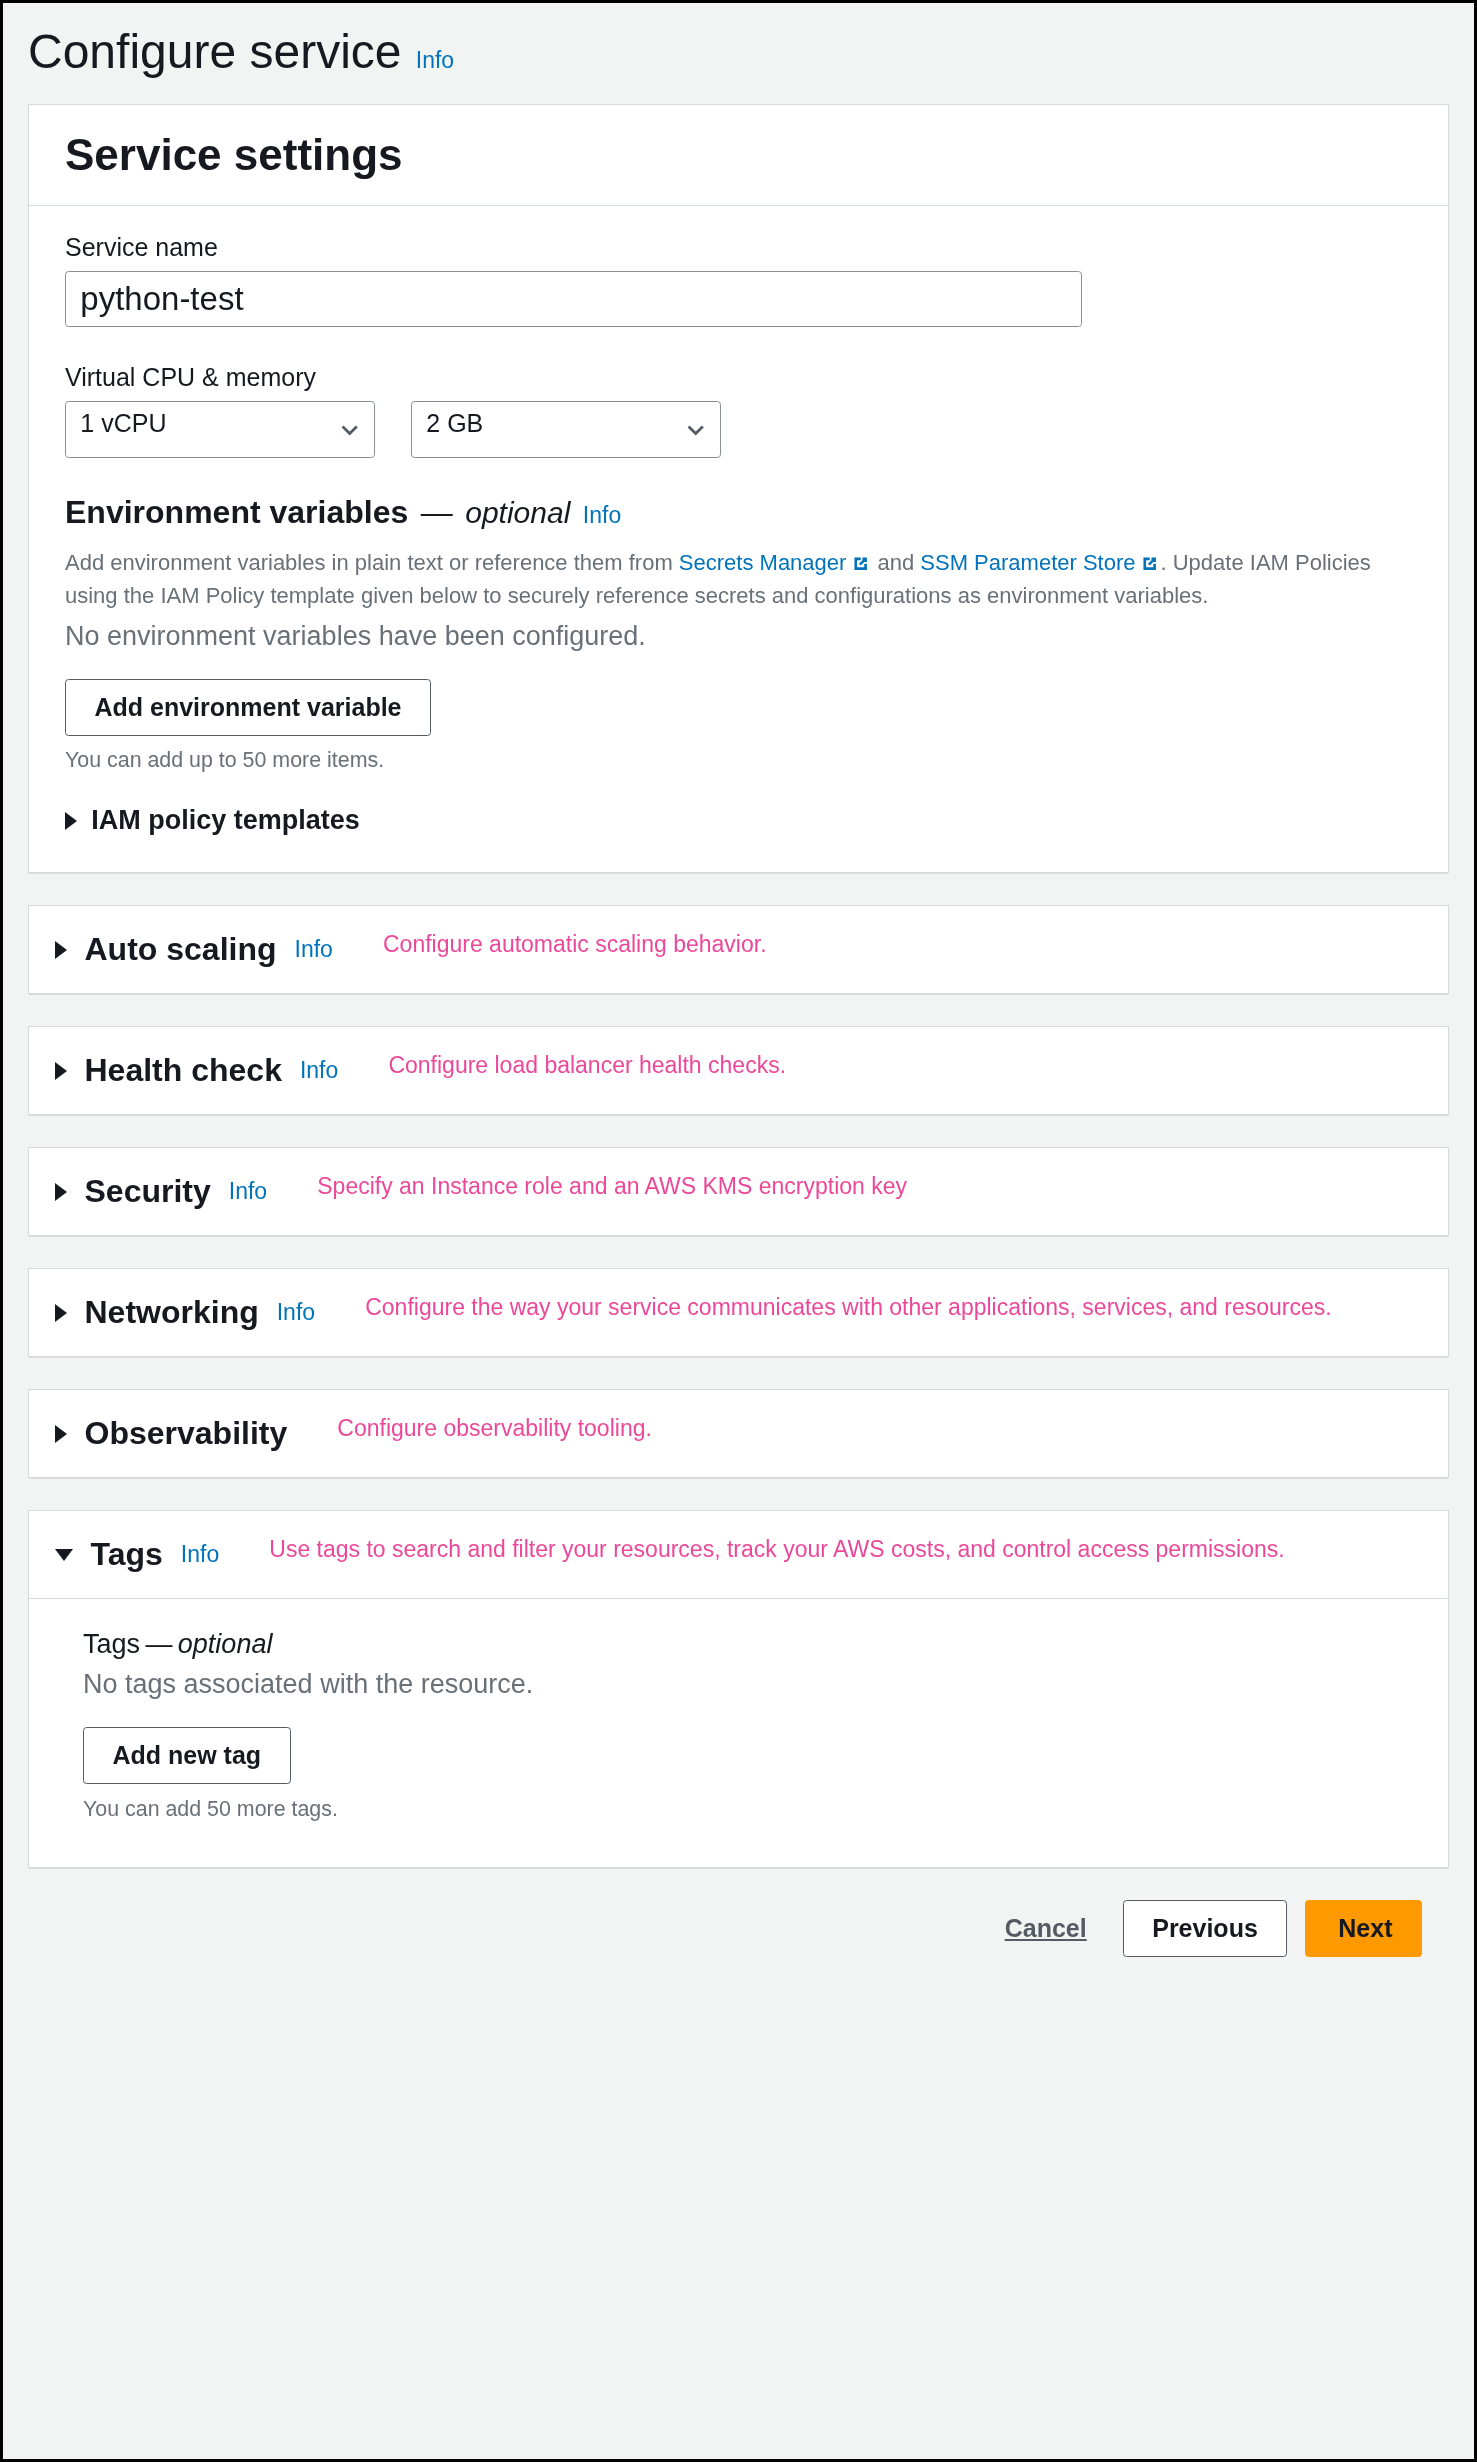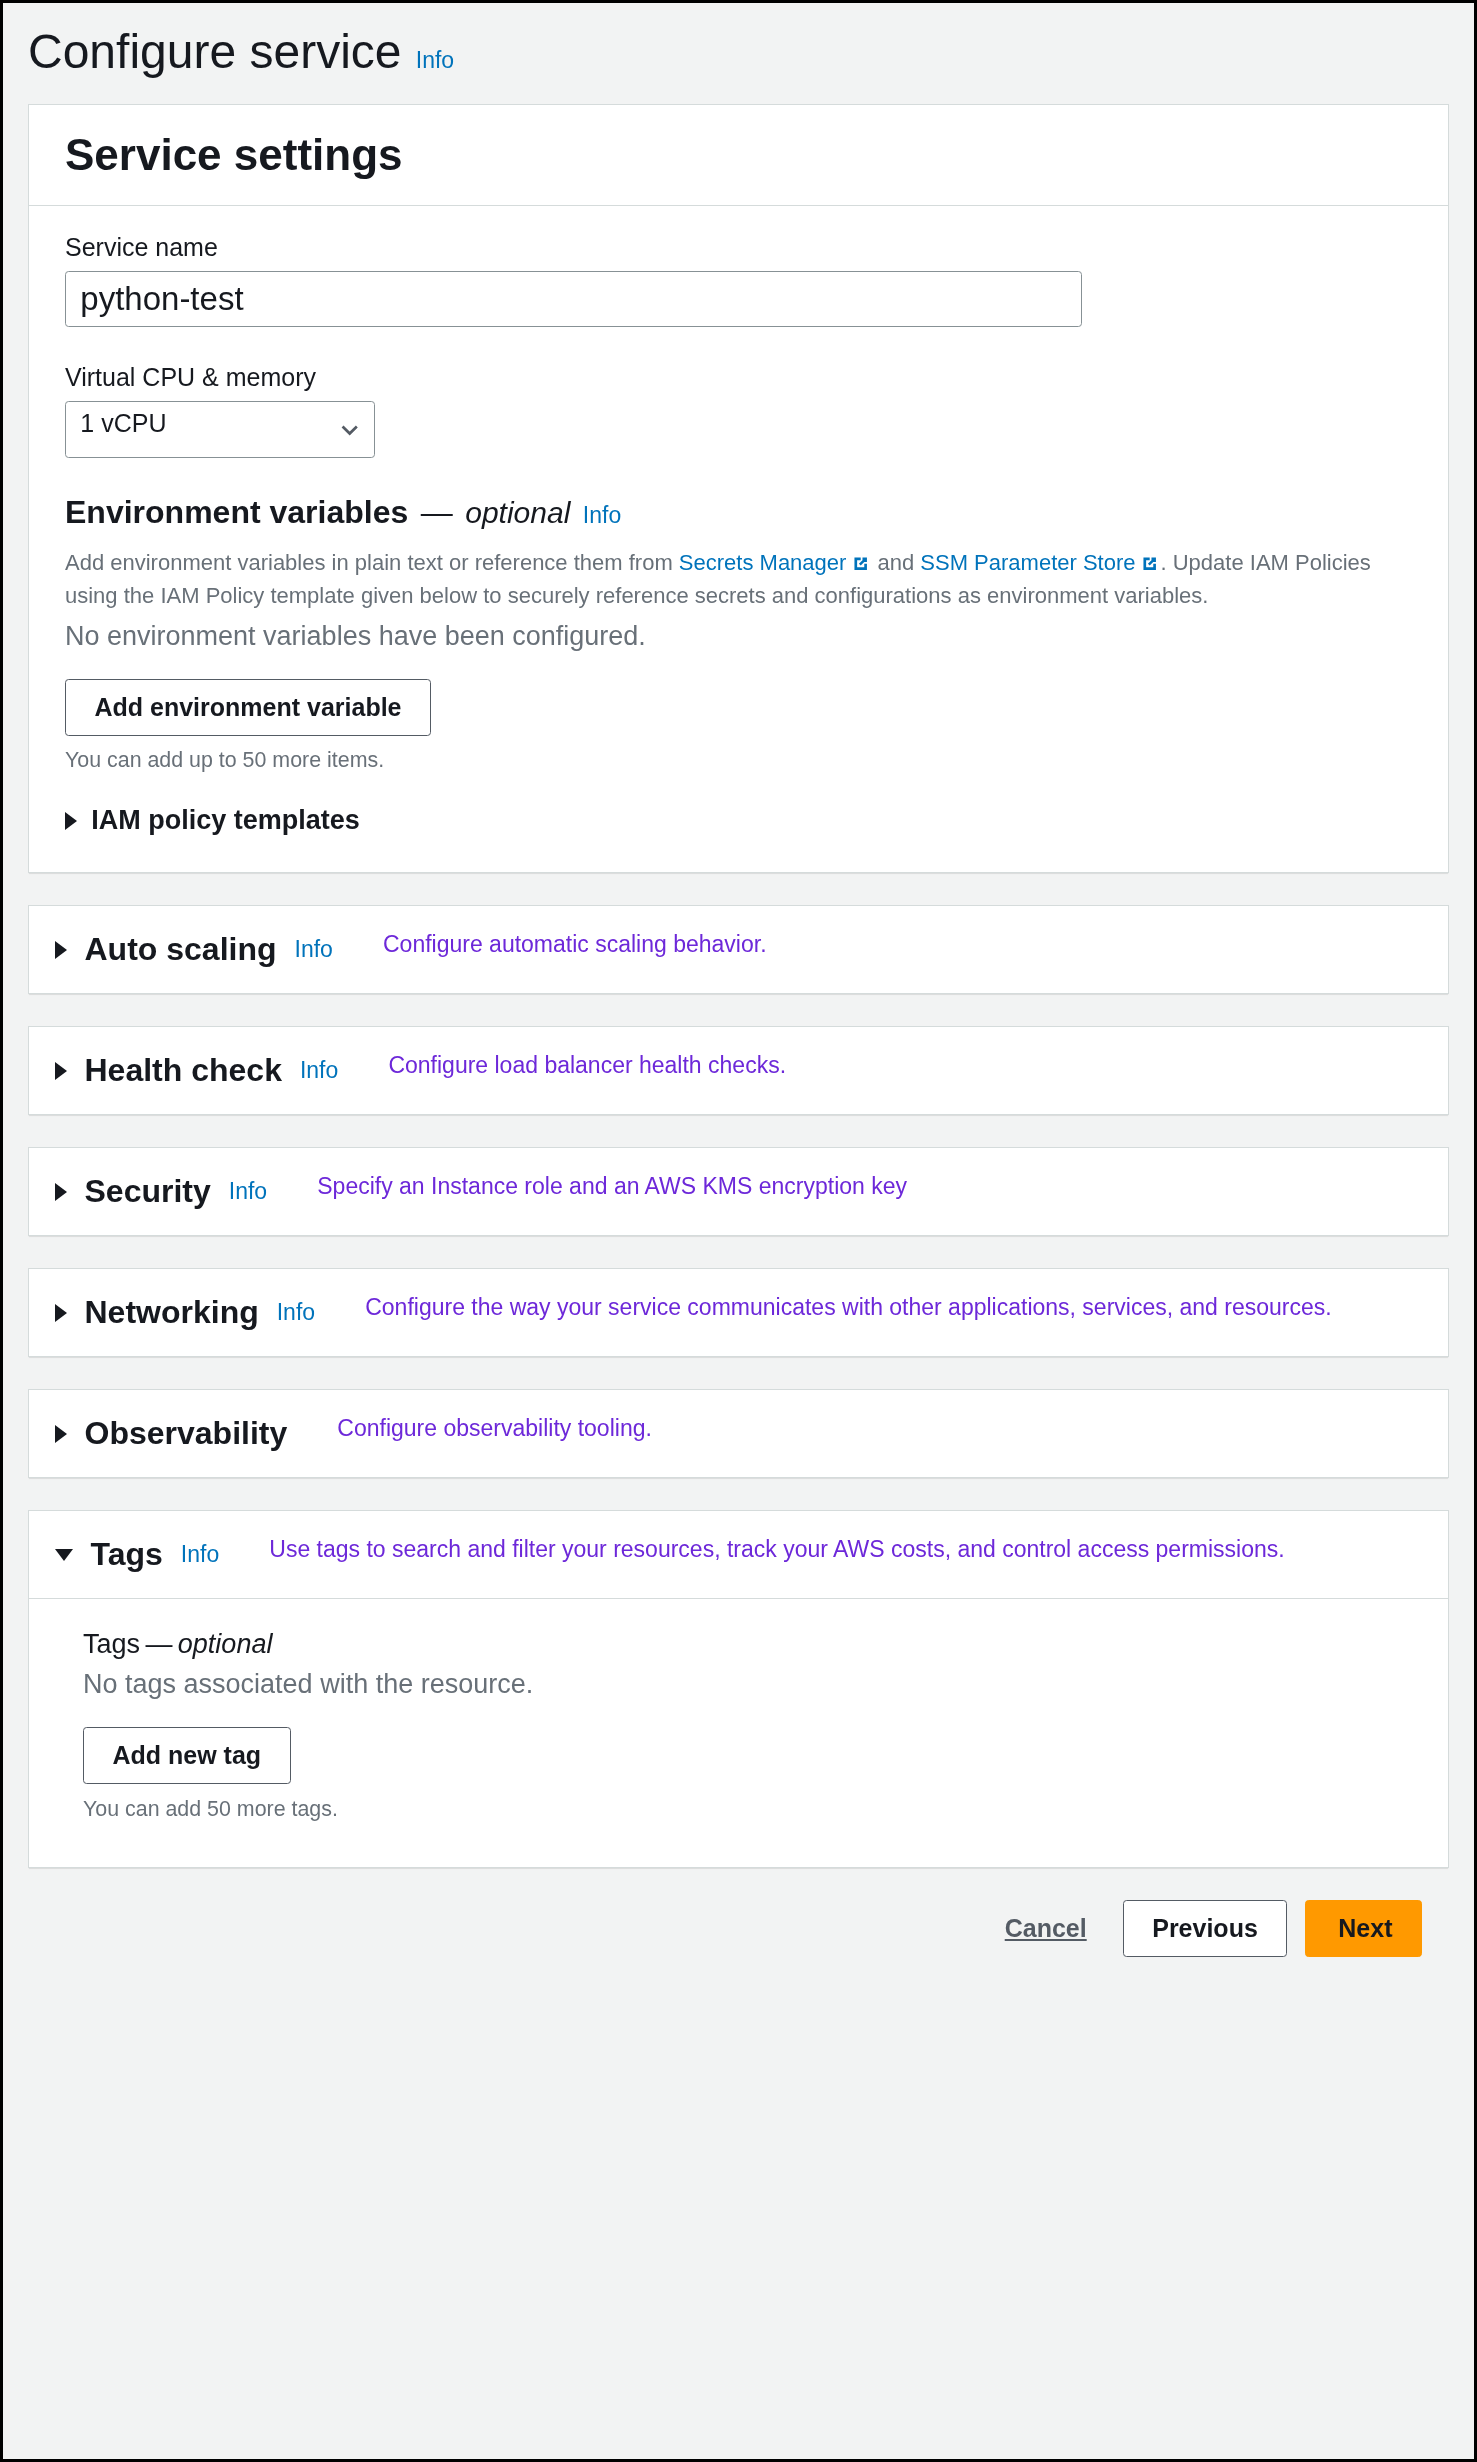--- a/index.html
+++ b/index.html
@@ -189,21 +189,21 @@
     align-items: center;
     gap: 18px;
     cursor: pointer;
   }
   .section-title {
     font-size: 32px;
     font-weight: 700;
   }
   .section-desc {
     font-size: 23px;
-    color: #6d28d9;
+    color: #ec4899;
     padding-left: 43px;
   }
   .tags-body {
     border-top: 0.9px solid #d5dbdb;
     padding: 30px 54px 45px 54px;
   }
   .tags-body-title {
     font-size: 27px;
     display:flex;
     align-items: baseline;
@@ -250,20 +250,28 @@
         <label class="field-label">Virtual CPU &amp; memory</label>
         <div class="selects-row">
           <div class="select-wrap">
             <div class="select">1 vCPU</div>
             <span class="select-caret">
               <svg width="21.4" height="21.4" viewBox="0 0 24 24">
                   <path d="M4 8 L12 16 L20 8" fill="none" stroke="#545b64" stroke-width="3"></path>
                 </svg>
             </span>
           </div>
+          <div class="select-wrap">
+            <div class="select">2 GB</div>
+            <span class="select-caret">
+              <svg width="21.4" height="21.4" viewBox="0 0 24 24">
+                  <path d="M4 8 L12 16 L20 8" fill="none" stroke="#545b64" stroke-width="3"></path>
+                </svg>
+            </span>
+          </div>
         </div>
       </div>
 
       <div class="subsection-title-row">
         <span class="subsection-title">Environment variables</span>
         <span class="optional-dash">—</span>
         <span class="optional-text">optional</span>
         <span class="info-link">Info</span>
       </div>
       <div class="help-text">

